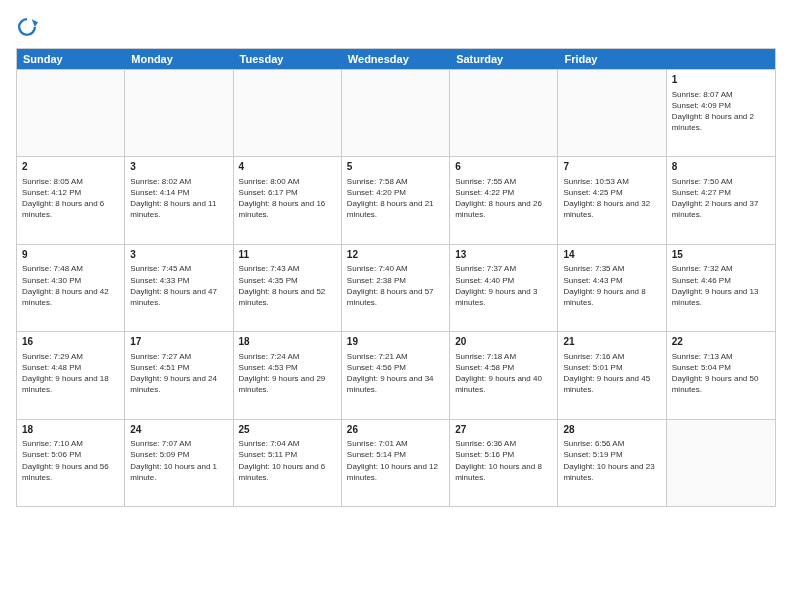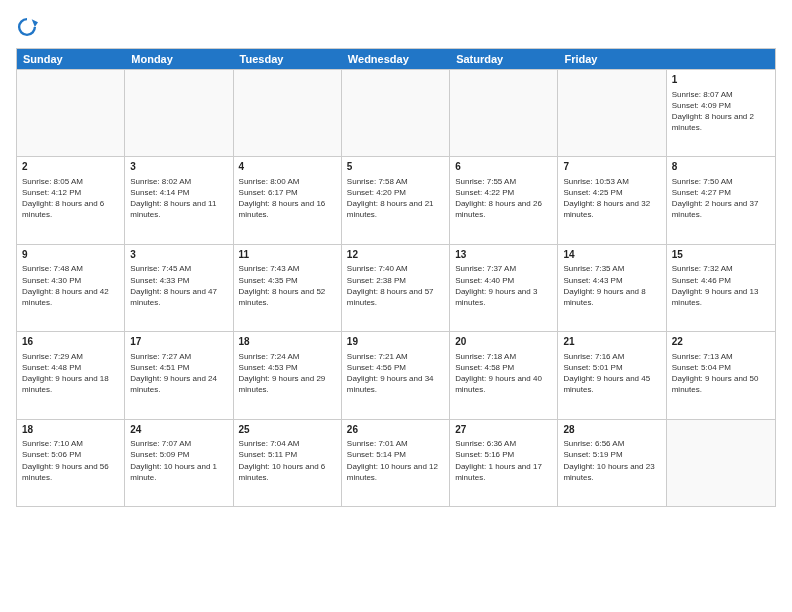--- a/index.html
+++ b/index.html
@@ -303,21 +303,21 @@
           <div class="cal-cell">
             <span class="day-num">26</span>
             <div class="cal-cell-text">Sunrise: 7:01 AM</div>
             <div class="cal-cell-text">Sunset: 5:14 PM</div>
             <div class="cal-cell-text">Daylight: 10 hours and 12 minutes.</div>
           </div>
           <div class="cal-cell">
             <span class="day-num">27</span>
             <div class="cal-cell-text">Sunrise: 6:36 AM</div>
             <div class="cal-cell-text">Sunset: 5:16 PM</div>
-            <div class="cal-cell-text">Daylight: 1 hours and 17 minutes.</div>
+            <div class="cal-cell-text">Daylight: 10 hours and 8 minutes.</div>
           </div>
           <div class="cal-cell">
             <span class="day-num">28</span>
             <div class="cal-cell-text">Sunrise: 6:56 AM</div>
             <div class="cal-cell-text">Sunset: 5:19 PM</div>
             <div class="cal-cell-text">Daylight: 10 hours and 23 minutes.</div>
           </div>
           <div class="cal-cell empty"></div>
         </div>
       </div>

